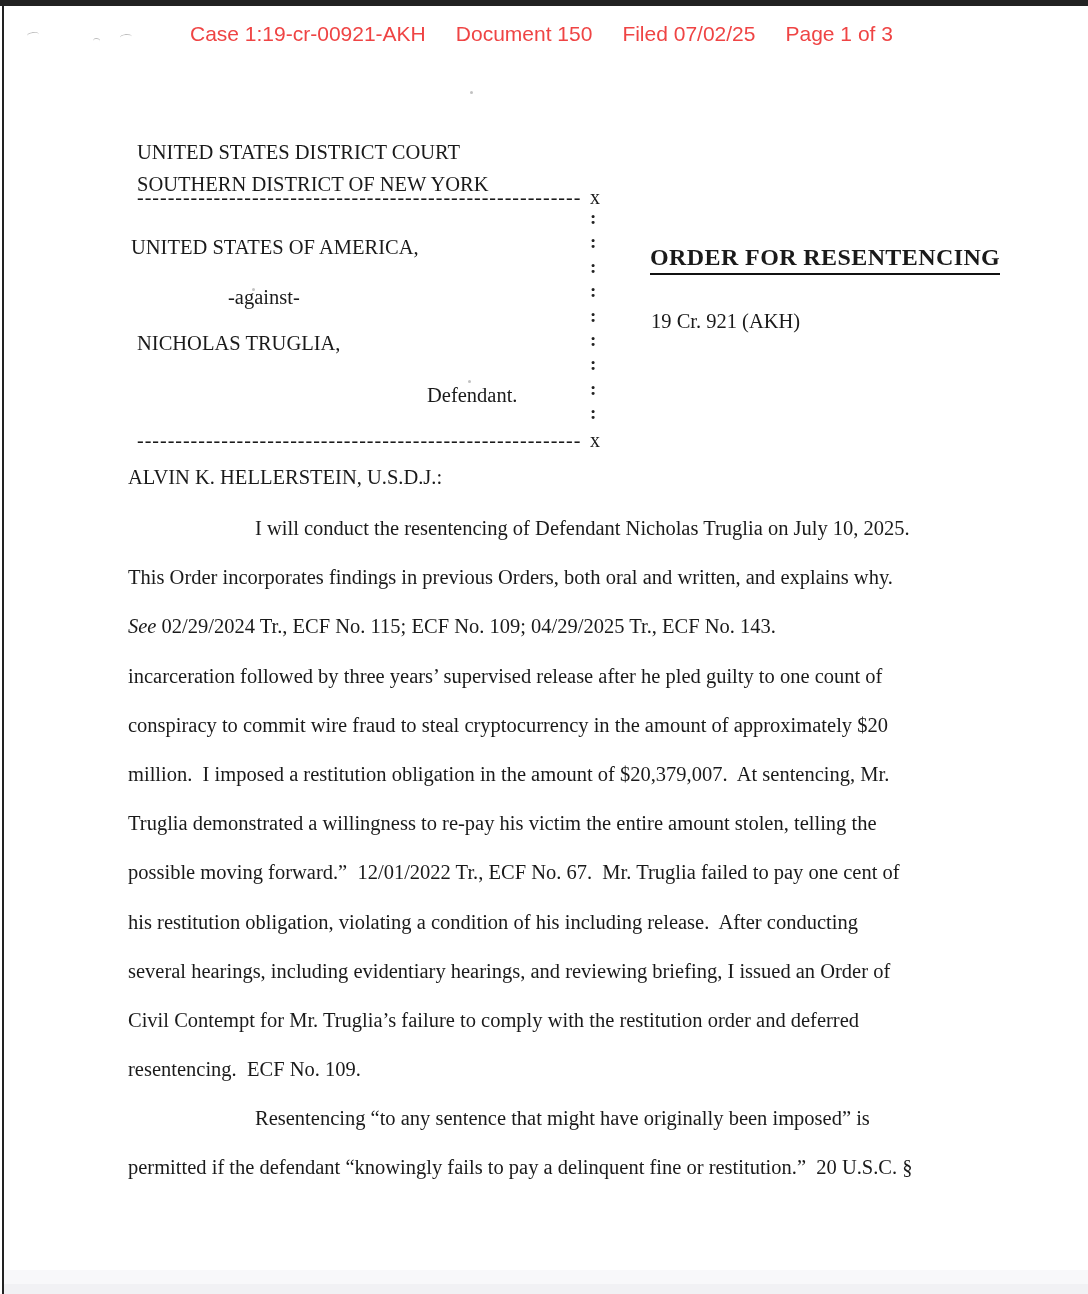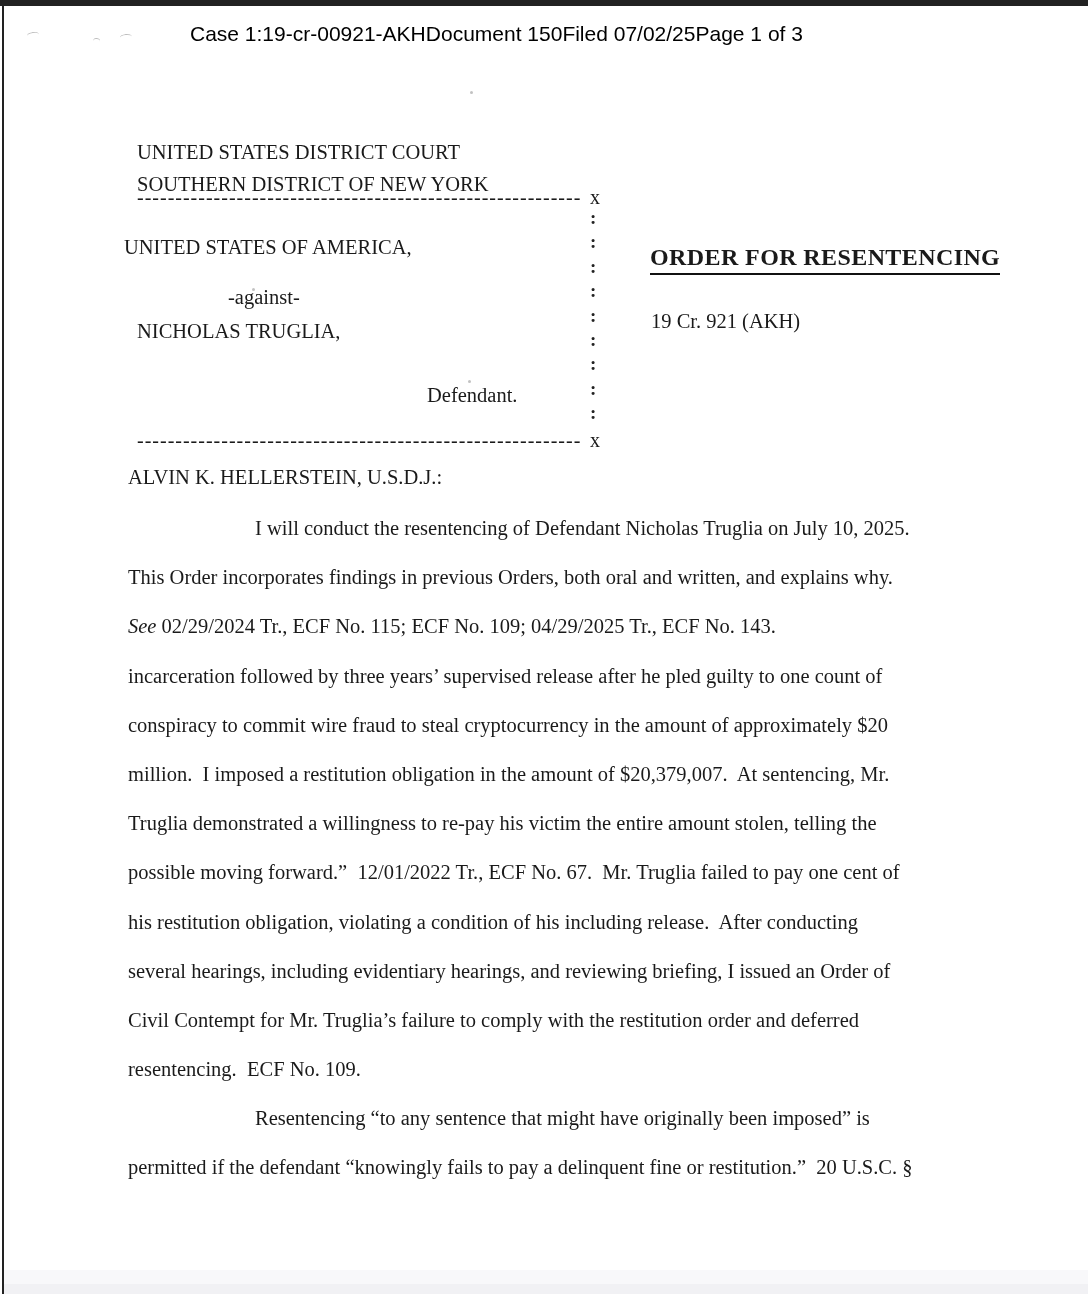--- a/index.html
+++ b/index.html
@@ -7,42 +7,42 @@
     position:relative; width:1088px; height:1294px; background:#ffffff;
     font-family:"Liberation Serif", serif; color:#1a1a1a; overflow:hidden;
     margin:0 auto;
   }
   .edge-top { position:absolute; top:0; left:0; width:1088px; height:6px; background:#222; }
   .edge-left { position:absolute; top:0; left:2px; width:2px; height:1294px; background:#222; }
   .bottom-band { position:absolute; left:4px; top:1270px; width:1084px; height:24px; background:#f8f8fa; }
   .bottom-band2 { position:absolute; left:4px; top:1284px; width:1084px; height:10px; background:#f1f1f4; }
 
   .pdf-header {
-    position:absolute; top:22px; left:190px; display:flex; 
-    font-family:"Liberation Sans", sans-serif; font-size:21px; color:#000000;
+    position:absolute; top:22px; left:190px; display:flex; gap:30px;
+    font-family:"Liberation Sans", sans-serif; font-size:21px; color:#ef4444;
     white-space:nowrap;
   }
 
   .court-block { position:absolute; top:136px; left:137px; font-size:20.5px; line-height:32px; white-space:pre; }
 
   .dash-line { position:absolute; left:137px; font-size:20px; white-space:nowrap; }
   .dash-line .dashes { display:inline-block; width:445px; overflow:hidden; vertical-align:middle; letter-spacing:1px; }
   .dash-line .xmark { display:inline-block; margin-left:8px; vertical-align:middle; }
   .dash1 { top:184px; }
   .dash2 { top:427px; }
 
   .colon-column {
     position:absolute; top:206px; left:590px; font-size:19px; line-height:24.4px;
     white-space:pre-line; font-weight:bold; color:#222;
   }
 
   .cap-item { position:absolute; font-size:20.5px; white-space:nowrap; }
-  .plaintiff { top:236px; left:124px; }
+  .plaintiff { top:236px; left:131px; }
   .against { top:286px; left:228px; }
-  .defendant-name { top:320px; left:137px;text-align:center; }
+  .defendant-name { top:332px; left:137px;text-align:center; }
   .defendant-label { top:384px; left:427px; }
 
   .order-title {
     position:absolute; top:244px; left:650px; font-size:24px; font-weight:bold;
     border-bottom:2.5px solid #111; padding-bottom:2px; letter-spacing:0.4px; white-space:nowrap;
   }
   .case-number { position:absolute; top:310px; left:651px; font-size:20.5px; white-space:nowrap; }
 
   .judge-line { position:absolute; top:466px; left:128px; font-size:20.5px; white-space:nowrap; }
 

